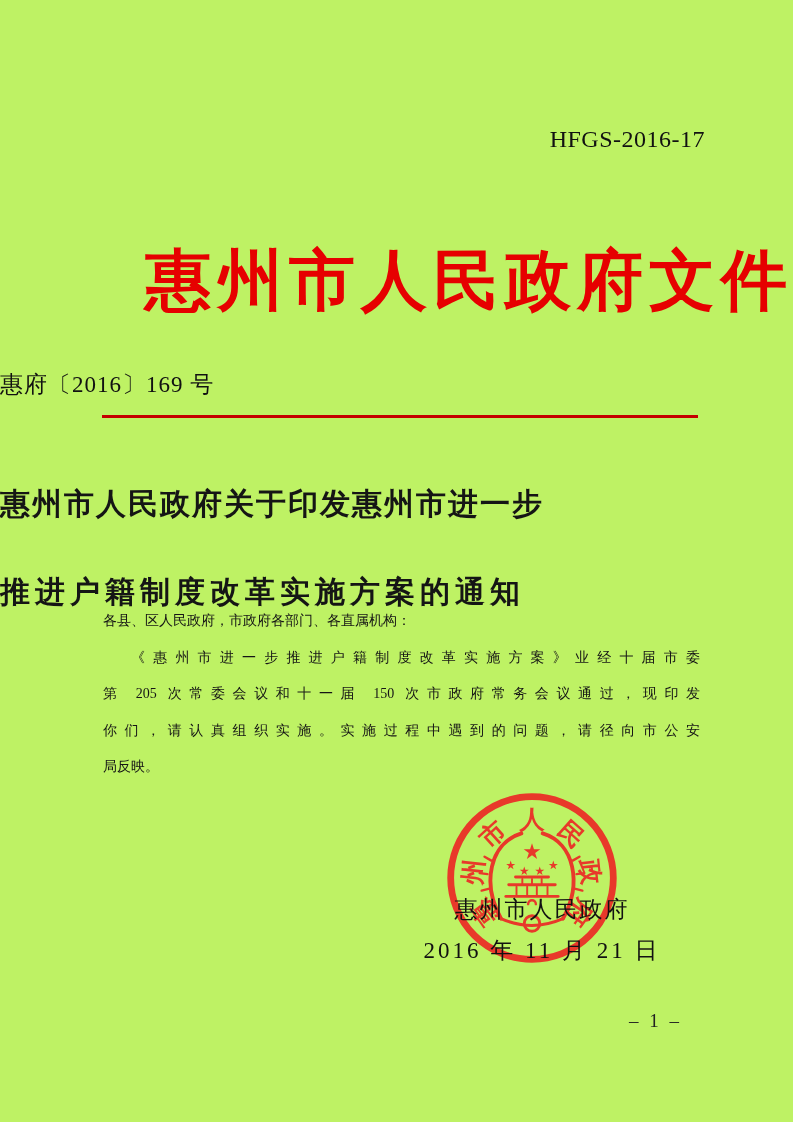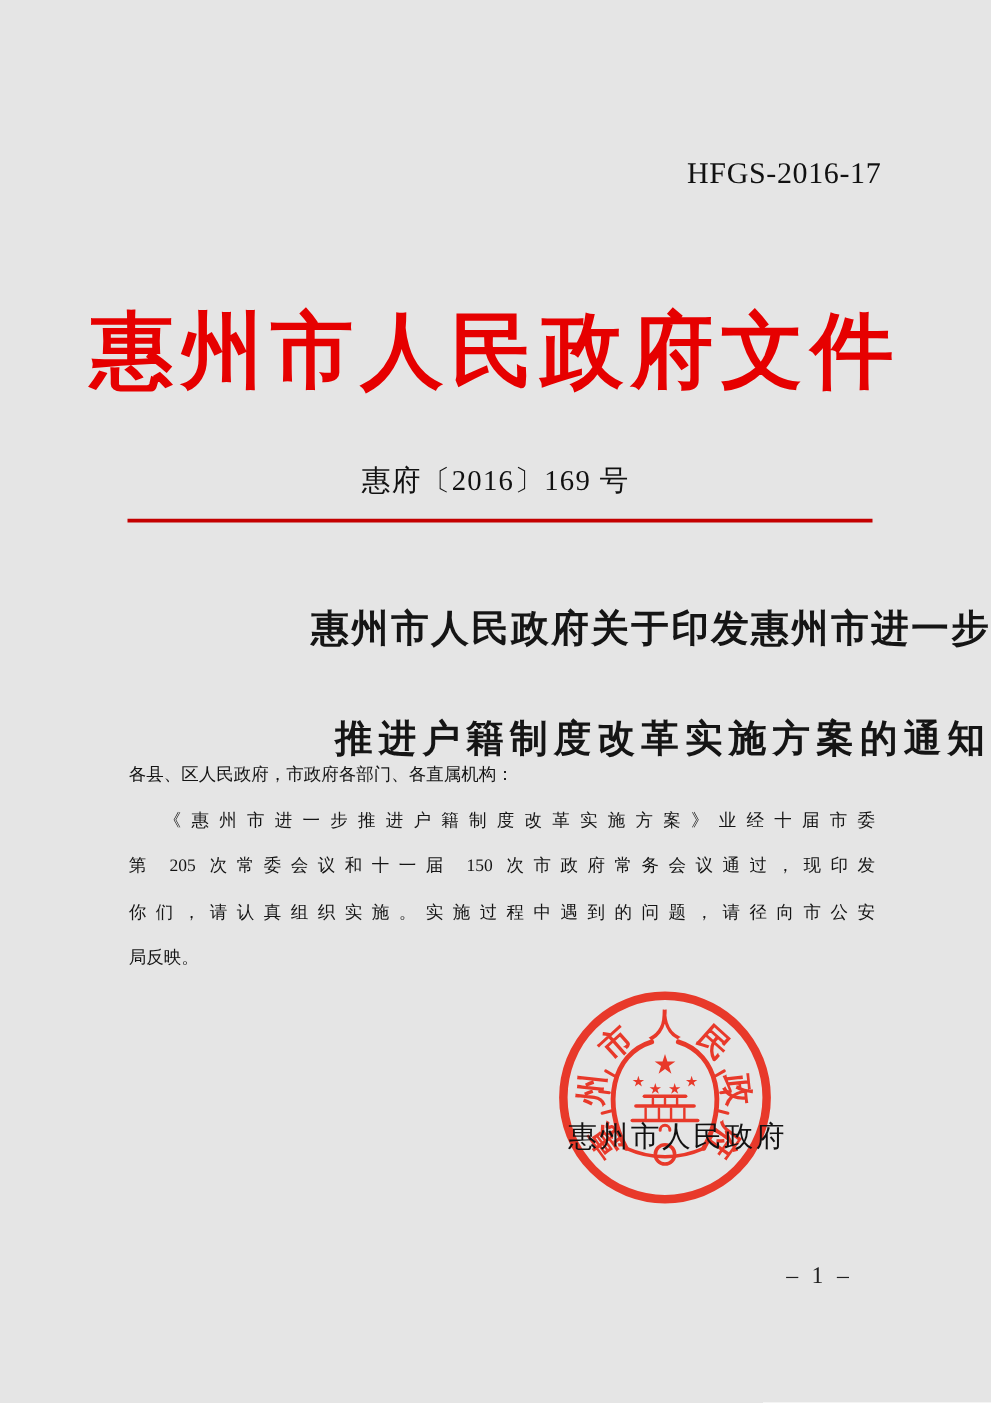--- a/index.html
+++ b/index.html
@@ -4,74 +4,73 @@
 <style>
   html, body {
     margin: 0;
     padding: 0;
     background: #ffffff;
   }
   .page {
     position: relative;
     width: 793px;
     height: 1122px;
-    background: #e5e5e5;
+    background: #bef264;
     overflow: hidden;
     font-family: "Liberation Serif", "DejaVu Serif", serif;
     color: #1a1a1a;
   }
 
   .doc-code {
     position: absolute;
     top: 126px;
     right: 88px;
     font-size: 24px;
     letter-spacing: 0.5px;
     color: #111111;
   }
 
   .masthead-title {
     position: absolute;
     top: 236px;
     left: 0;
     width: 100%;
-    text-align: center;
+    text-align: right;
     font-size: 66px;
     font-weight: bold;
     letter-spacing: 6px;
     color: #e60000;
     white-space: nowrap;
   }
 
   .doc-number {
     position: absolute;
     top: 369px;
     left: 0;
     width: 100%;
-    text-align: center;
     font-size: 23px;
     letter-spacing: 1px;
     color: #111111;
   }
 
   .red-line {
     position: absolute;
     top: 415px;
     left: 102px;
     width: 596px;
     height: 3px;
     background: #c40000;
   }
 
   .notice-title {
     position: absolute;
     top: 482px;
     left: 0;
     width: 100%;
-    text-align: right;
+    text-align: left;
     font-weight: bold;
     font-size: 30px;
     line-height: 44px;
     color: #151515;
   }
   .notice-title .tl1 { letter-spacing: 2px; }
   .notice-title .tl2 { letter-spacing: 5px; margin-top: 44px; }
 
   .body-text {
     position: absolute;
@@ -188,17 +187,18 @@
       <path transform="translate(0,-27)" d="M0,-9 L2.02,-2.78 8.56,-2.78 3.27,1.06 5.29,7.28 0,3.44 -5.29,7.28 -3.27,1.06 -8.56,-2.78 -2.02,-2.78 Z"></path>
       <path transform="translate(-22,-13) scale(0.55)" d="M0,-9 L2.02,-2.78 8.56,-2.78 3.27,1.06 5.29,7.28 0,3.44 -5.29,7.28 -3.27,1.06 -8.56,-2.78 -2.02,-2.78 Z"></path>
       <path transform="translate(-8,-7) scale(0.55)" d="M0,-9 L2.02,-2.78 8.56,-2.78 3.27,1.06 5.29,7.28 0,3.44 -5.29,7.28 -3.27,1.06 -8.56,-2.78 -2.02,-2.78 Z"></path>
       <path transform="translate(8,-7) scale(0.55)" d="M0,-9 L2.02,-2.78 8.56,-2.78 3.27,1.06 5.29,7.28 0,3.44 -5.29,7.28 -3.27,1.06 -8.56,-2.78 -2.02,-2.78 Z"></path>
       <path transform="translate(22,-13) scale(0.55)" d="M0,-9 L2.02,-2.78 8.56,-2.78 3.27,1.06 5.29,7.28 0,3.44 -5.29,7.28 -3.27,1.06 -8.56,-2.78 -2.02,-2.78 Z"></path>
     </g>
   </svg>
 
   <div class="sig-block">
     <div class="sig-agency">惠州市人民政府</div>
+    <div class="sig-date">2016 年 11 月 21 日</div>
   </div>
 
   <div class="page-number">– 1 –</div>
 
 </div>
 
 </body></html>

